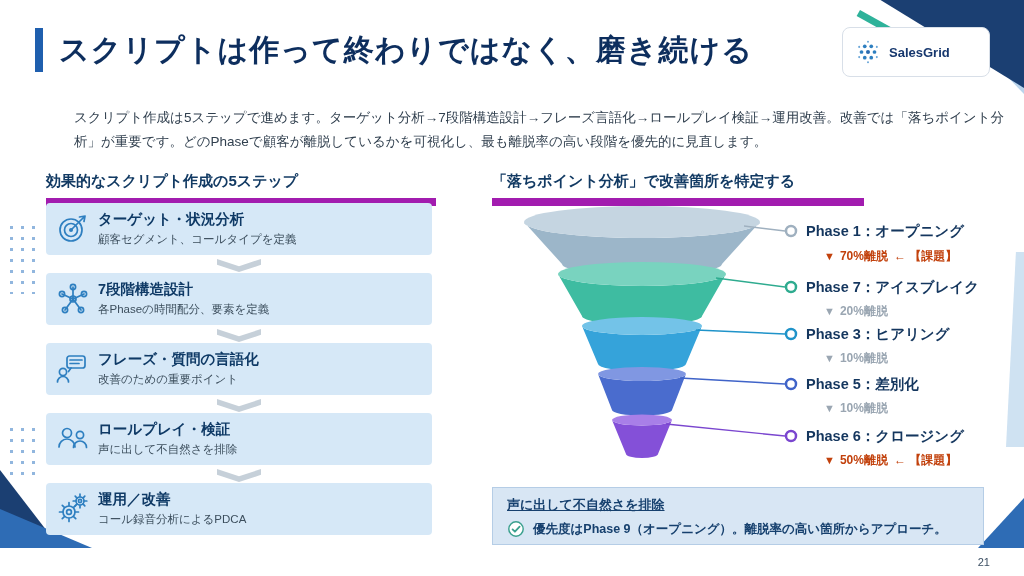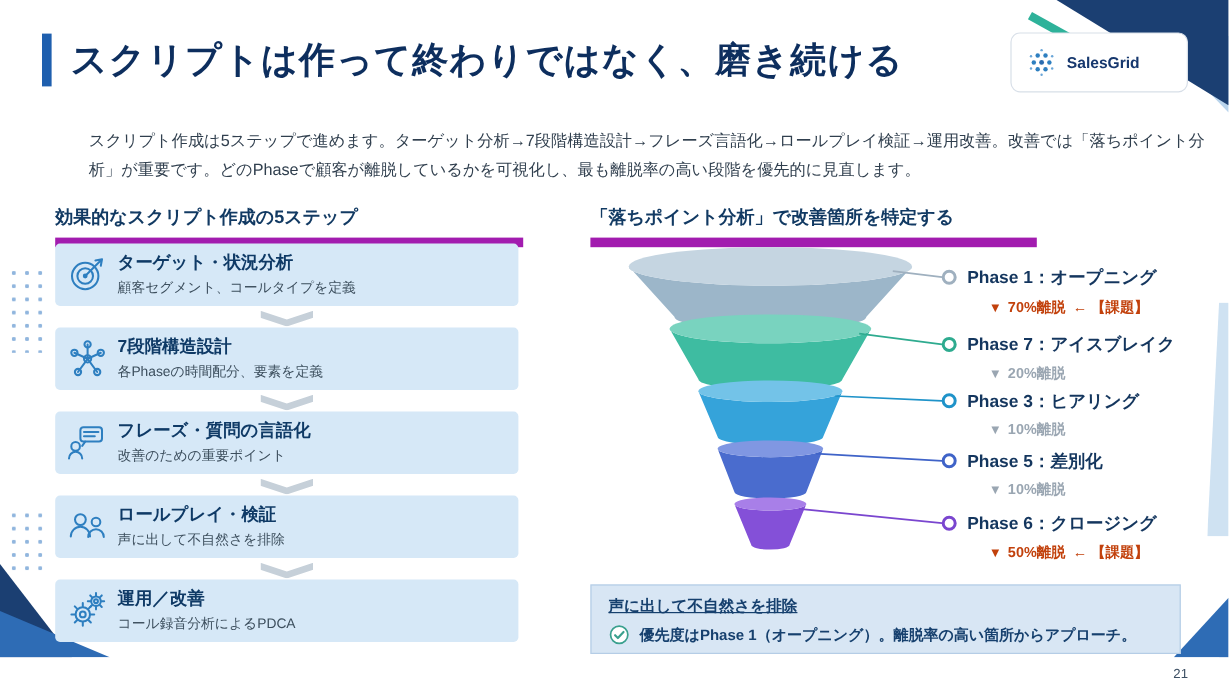--- a/index.html
+++ b/index.html
@@ -254,21 +254,21 @@
     </div>
   </div>
 
   <div class="keypoint">
     <div class="kp-heading">声に出して不自然さを排除</div>
     <div class="kp-row">
       <svg width="18" height="18" viewBox="0 0 20 20">
         <circle cx="10" cy="10" r="8" fill="#ffffff" stroke="#3aa08e" stroke-width="1.6"></circle>
         <path d="M6.2 10.4 l2.6 2.6 L14 7.4" fill="none" stroke="#3aa08e" stroke-width="2" stroke-linecap="round" stroke-linejoin="round"></path>
       </svg>
-      <span class="kp-text">優先度はPhase 1（オープニング）。離脱率の高い箇所からアプローチ。</span>
+      <span class="kp-text">優先度はPhase 9（オープニング）。離脱率の高い箇所からアプローチ。</span>
     </div>
   </div>
 
   <div class="page-strip">
     <span class="page-num">21</span>
   </div>
 
 </div>
 
 </body></html>

